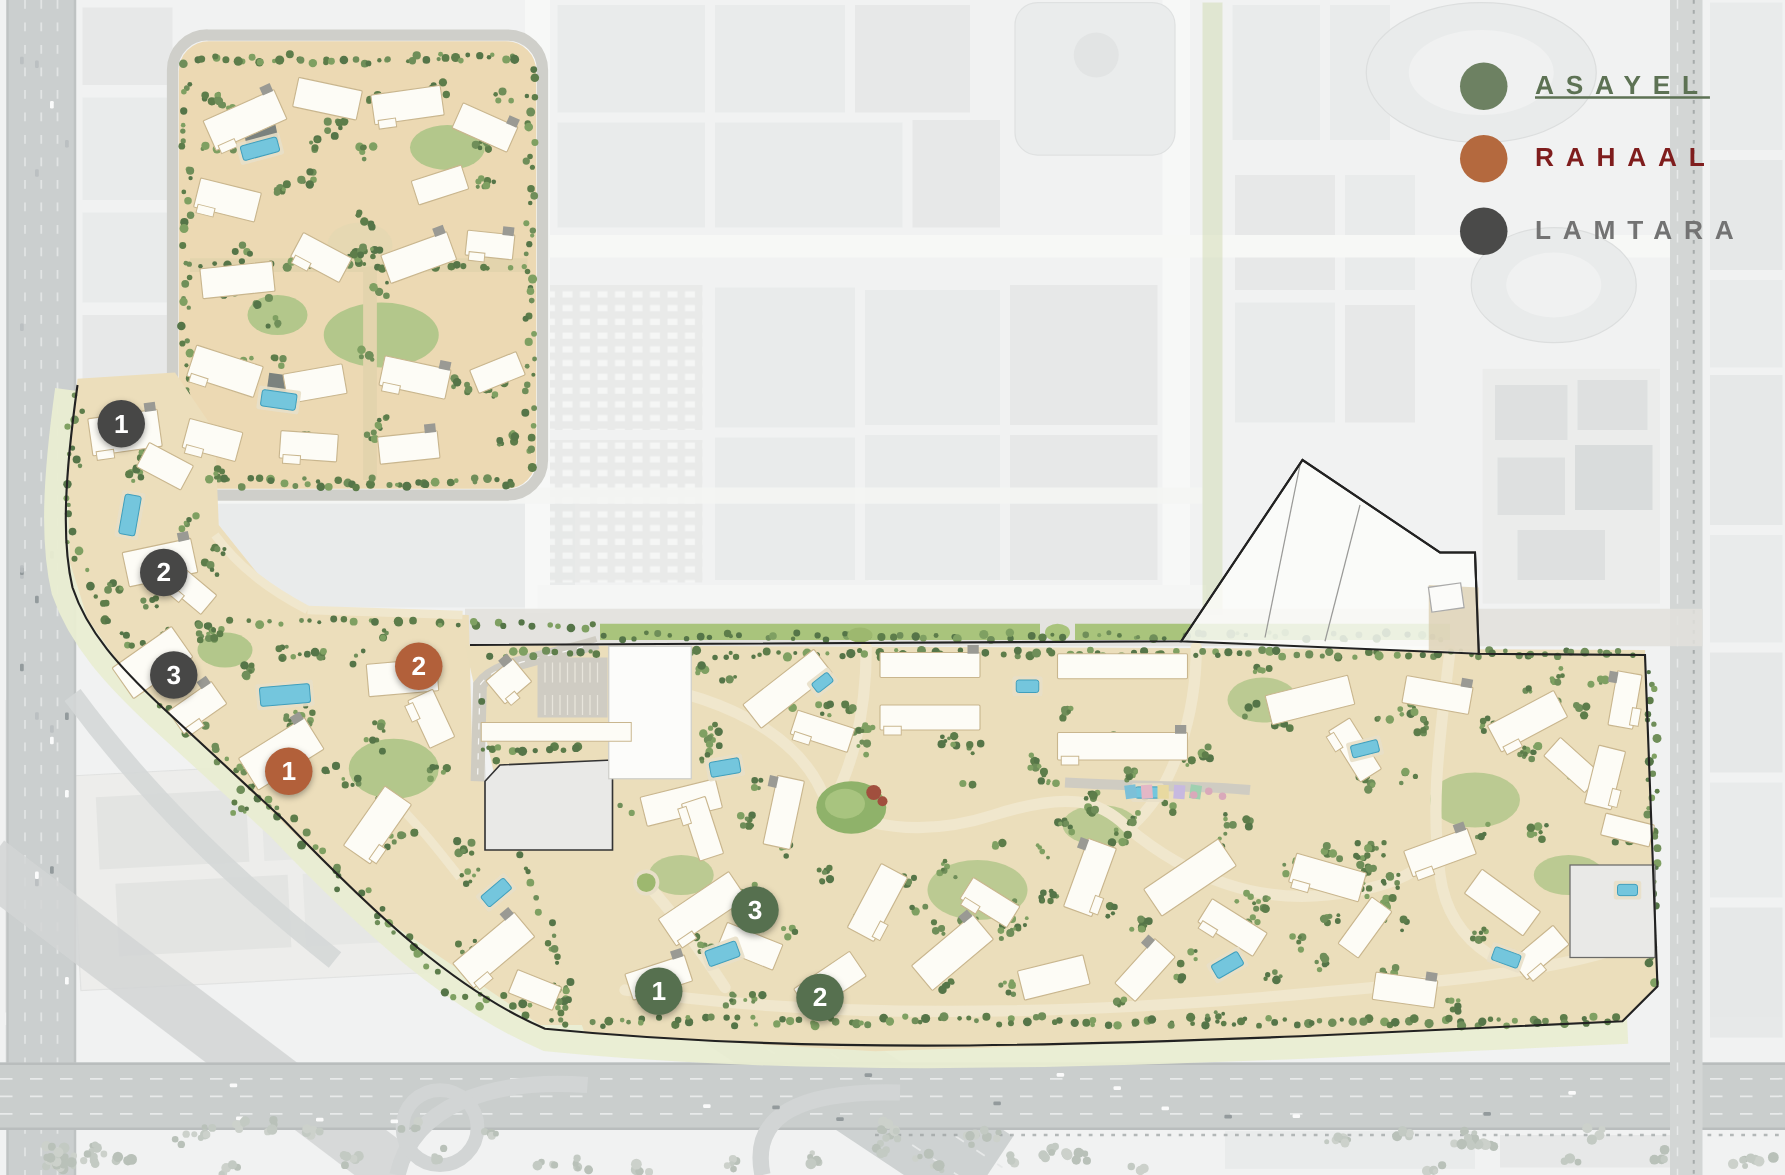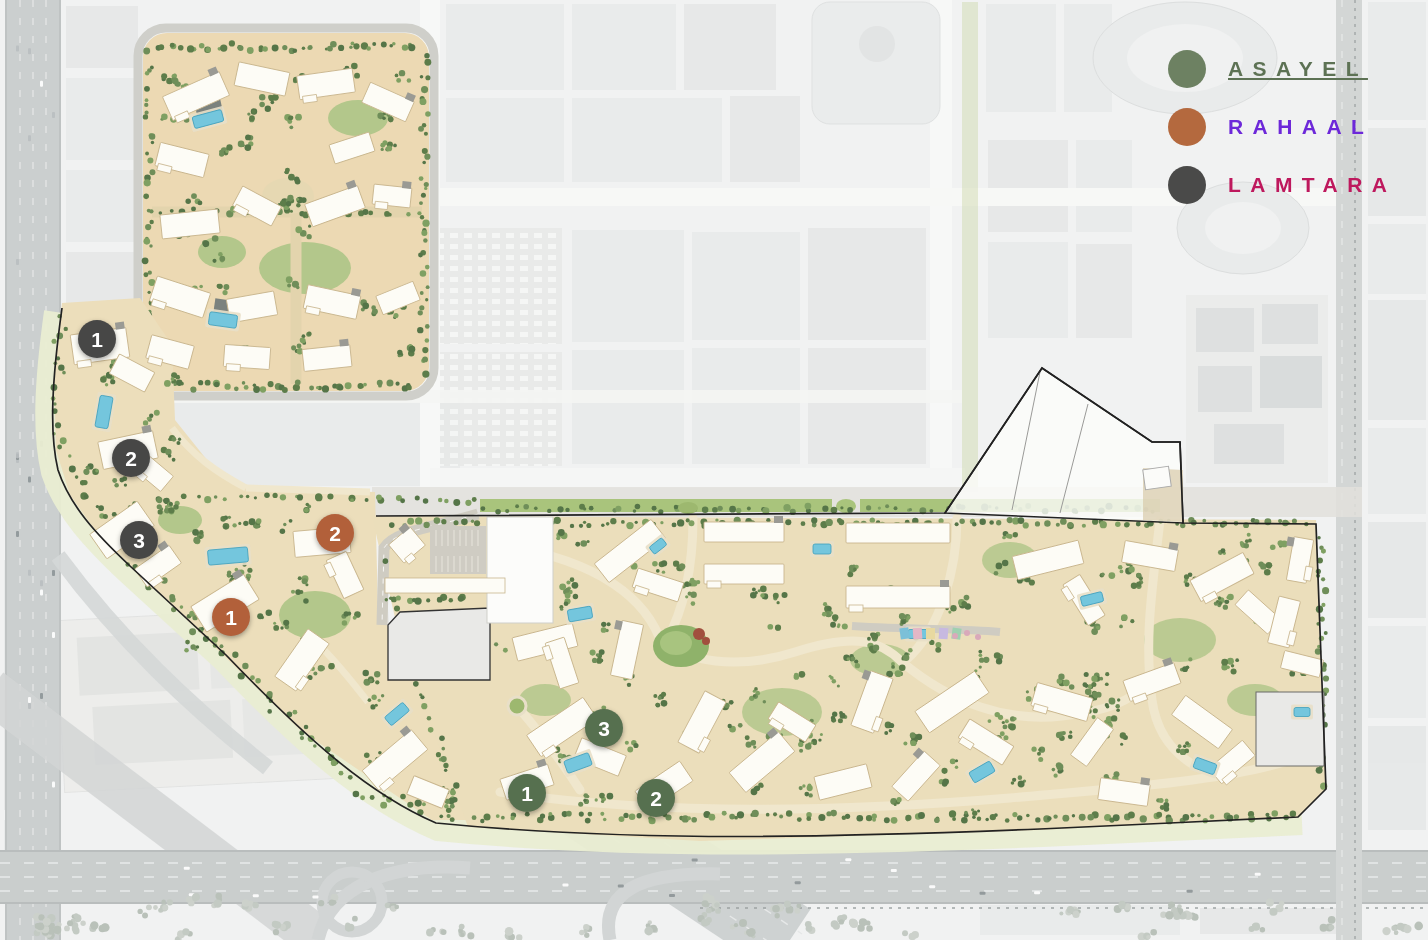--- a/index.html
+++ b/index.html
@@ -2387,20 +2387,20 @@
         <span class="num">2</span>
       </div>
     </div>
   <div class="legend" id="legend">
       <div class="legend-row">
     <span class="legend-swatch" style="background: rgb(109, 129, 98);"></span>
     <span class="legend-label" style="color: rgb(93, 114, 84); text-decoration: underline;">ASAYEL</span>
   </div>
       <div class="legend-row">
     <span class="legend-swatch" style="background: rgb(180, 105, 62);"></span>
-    <span class="legend-label" style="color: #6d28d9;">RAHAAL</span>
+    <span class="legend-label" style="color: #7f1d1d;">RAHAAL</span>
   </div>
       <div class="legend-row">
     <span class="legend-swatch" style="background: rgb(74, 74, 73);"></span>
-    <span class="legend-label" style="color: #be185d;">LAMTARA</span>
+    <span class="legend-label" style="color: #737373;">LAMTARA</span>
   </div>
     </div>
 </div>
 
 </body></html>

